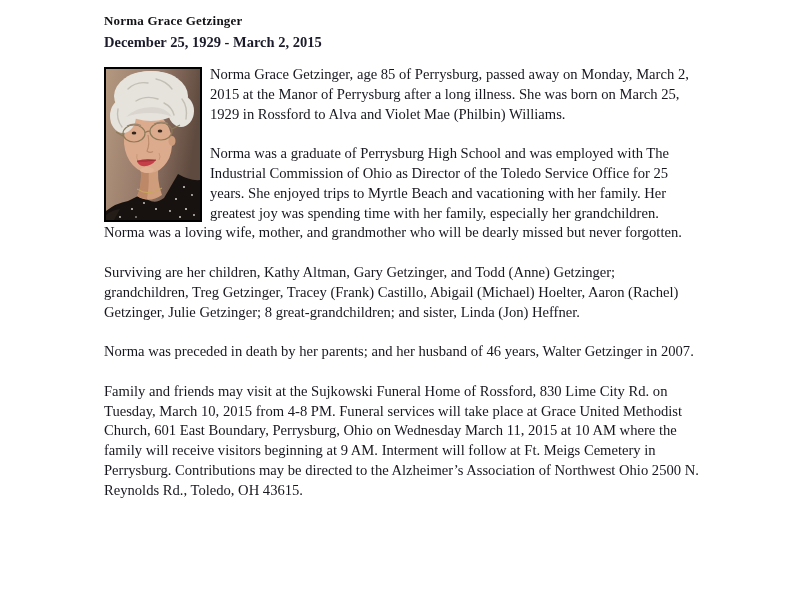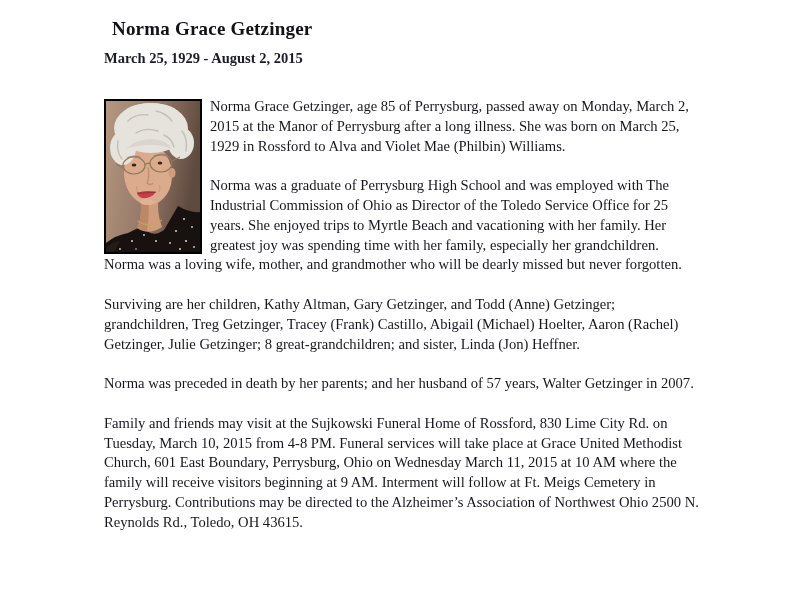--- a/index.html
+++ b/index.html
@@ -14,36 +14,36 @@
     font-family: "Liberation Serif", "DejaVu Serif", serif;
   }
   .page {
     box-sizing: border-box;
     width: 800px;
     height: 600px;
     padding: 9px 100px 0 104px;
     background: #ffffff;
   }
   h1.name {
-    margin: 8px;
-    font-size: 19px;
+    margin: 0;
+    font-size: 13px;
     line-height: 24px;
     font-weight: bold;
     color: #121216;
     letter-spacing: 0.2px;
   }
   h2.dates {
     margin: 0 0 0 0;
     font-size: 14.5px;
     line-height: 18px;
     font-weight: bold;
     color: #1b1b2b;
   }
   .body-text {
-    margin-top: 30px;
+    margin-top: 14px;
     font-size: 14.6px;
     line-height: 19.8px;
     color: #17171f;
     width: 596px;
   }
   .body-text p {
     margin: 0 0 19.8px 0;
   }
   figure.photo {
     float: left;
@@ -56,21 +56,21 @@
     line-height: 0;
   }
   figure.photo svg { display: block; }
 </style>
 </head>
 <body>
 
 <div class="page">
 
   <h1 class="name">Norma Grace Getzinger</h1>
-  <h2 class="dates">March 25, 1929 - August 2, 2015</h2>
+  <h2 class="dates">December 25, 1929 - March 2, 2015</h2>
 
   <div class="body-text">
 
     <figure class="photo">
       <svg width="94" height="151" viewBox="0 0 94 151" preserveAspectRatio="none">
         <defs>
           <linearGradient id="bgGrad" x1="0" y1="0" x2="1" y2="0.25">
             <stop offset="0" stop-color="#b4987f"></stop>
             <stop offset="0.55" stop-color="#957868"></stop>
             <stop offset="1" stop-color="#5f4a3f"></stop>
@@ -146,17 +146,17 @@
         <path d="M31 92 Q40 88.5 50 91 Q45 98 36 97 Q32 95.5 31 92 Z" fill="#c43f47"></path>
         <path d="M31 92 Q40 92.5 50 91" fill="none" stroke="#8e2730" stroke-width="0.8"></path>
 
         <ellipse cx="41" cy="101" rx="7" ry="3" fill="#e2b294"></ellipse>
       </svg>
     </figure>
 
     <p>Norma Grace Getzinger, age 85 of Perrysburg, passed away on Monday, March 2, 2015 at the Manor of Perrysburg after a long illness. She was born on March 25, 1929 in Rossford to Alva and Violet Mae (Philbin) Williams.</p>
     <p>Norma was a graduate of Perrysburg High School and was employed with The Industrial Commission of Ohio as Director of the Toledo Service Office for 25 years.  She enjoyed trips to Myrtle Beach and vacationing with her family. Her greatest joy was spending time with her family, especially her grandchildren. Norma was a loving wife, mother, and grandmother who will be dearly missed but never forgotten.</p>
     <p>Surviving are her children, Kathy Altman, Gary Getzinger, and Todd (Anne) Getzinger; grandchildren, Treg Getzinger, Tracey (Frank) Castillo, Abigail (Michael) Hoelter, Aaron (Rachel) Getzinger, Julie Getzinger; 8 great-grandchildren; and sister, Linda (Jon) Heffner.</p>
-    <p>Norma was preceded in death by her parents; and her husband of 57 years, Walter Getzinger in 2007.</p>
+    <p>Norma was preceded in death by her parents; and her husband of 46 years, Walter Getzinger in 2007.</p>
     <p>Family and friends may visit at the Sujkowski Funeral Home of Rossford, 830 Lime City Rd. on Tuesday, March 10, 2015 from 4-8 PM. Funeral services will take place at Grace United Methodist Church, 601 East Boundary, Perrysburg, Ohio on Wednesday March 11, 2015 at 10 AM where the family will receive visitors beginning at 9 AM. Interment will follow at Ft. Meigs Cemetery in Perrysburg. Contributions may be directed to the Alzheimer’s Association of Northwest Ohio 2500 N. Reynolds Rd., Toledo, OH 43615.</p>
 
   </div>
 </div>
 
 </body></html>

